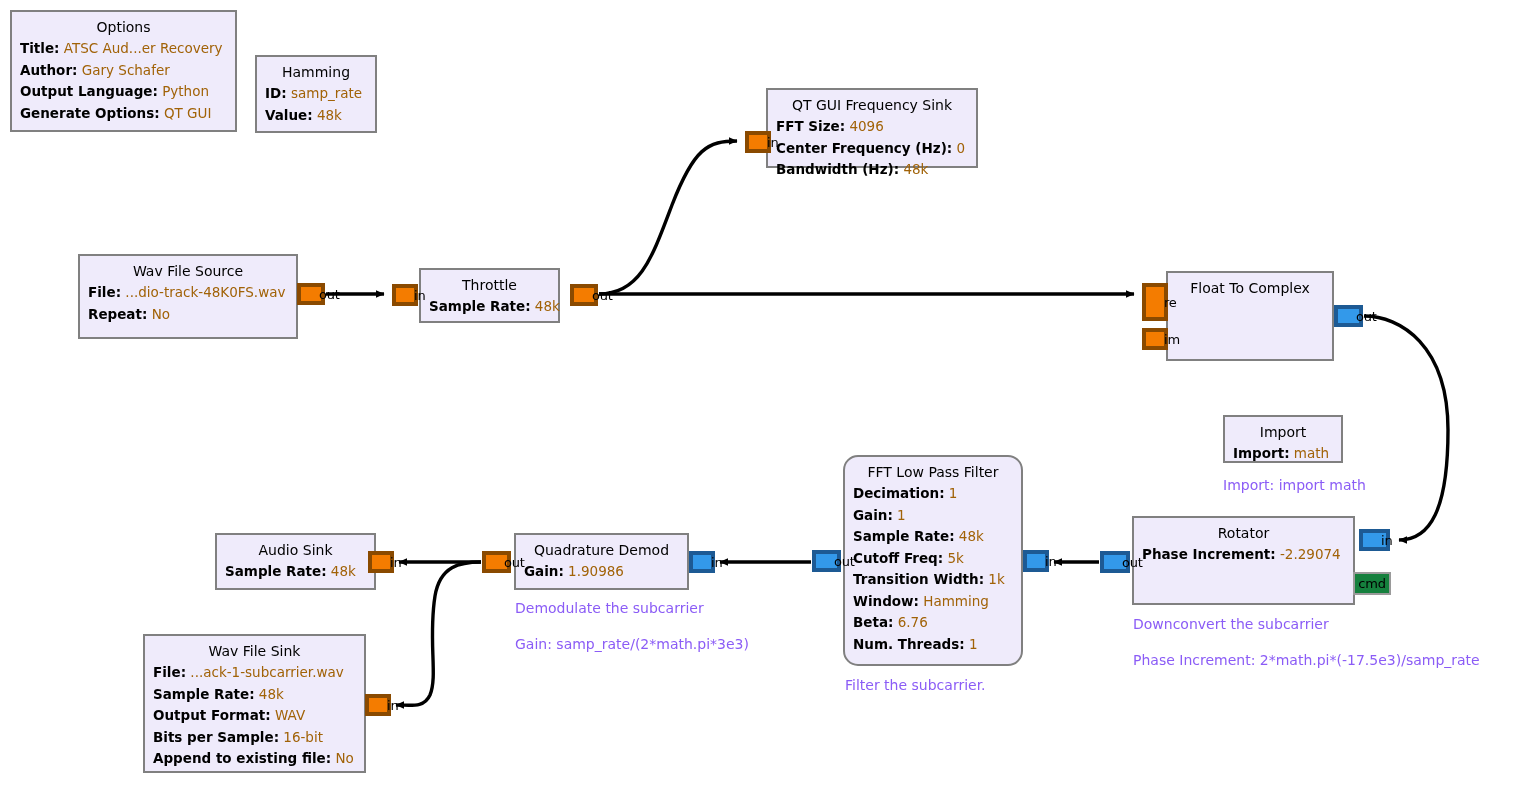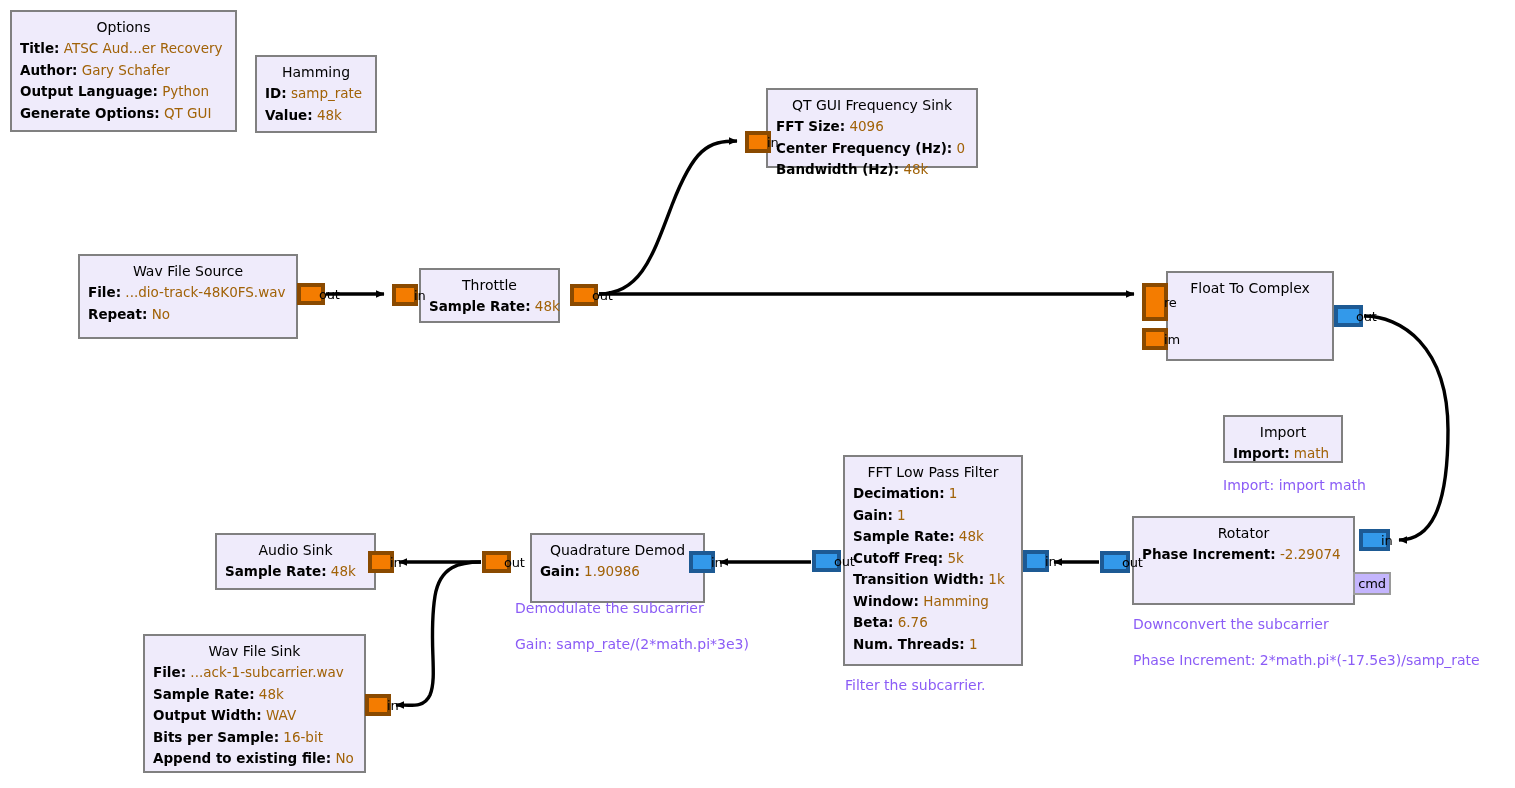--- a/index.html
+++ b/index.html
@@ -60,21 +60,21 @@
     display: flex;
     align-items: center;
     justify-content: flex-start;
     padding-left: 18px;
     border: 4px solid #15803d;
     letter-spacing: -0.2px;
   }
   .port.float { background: #f47c00; border-color: #8a4a00; }
   .port.complex { background: #3399ea; border-color: #1d5a94; }
   .port.msg {
-    background: #c4b5fd;
+    background: #15803d;
     border: 2px solid #9a9a9a;
     color: #000000;
     justify-content: center;
     padding-left: 0;
   }
 
   
   .comment {
     position: absolute;
     font-size: 14px;
@@ -150,48 +150,48 @@
         <div class="btitle">Throttle</div>
         <div class="brow"><span class="bkey">Sample Rate:</span><span class="bval"> 48k</span></div>
       </div>
       <div class="block" style="left: 1166px; top: 271px; width: 168px; height: 90px;">
         <div class="btitle">Float To Complex</div>
       </div>
       <div class="block" style="left: 1223px; top: 415px; width: 120px; height: 48px;">
         <div class="btitle">Import</div>
         <div class="brow"><span class="bkey">Import:</span><span class="bval"> math</span></div>
       </div>
-      <div class="block" style="left: 843px; top: 455px; width: 180px; height: 211px;">
+      <div class="block" style="left: 843px; top: 455px; width: 180px; height: 211px; border-radius: 15px;">
         <div class="btitle">FFT Low Pass Filter</div>
         <div class="brow"><span class="bkey">Decimation:</span><span class="bval"> 1</span></div>
         <div class="brow"><span class="bkey">Gain:</span><span class="bval"> 1</span></div>
         <div class="brow"><span class="bkey">Sample Rate:</span><span class="bval"> 48k</span></div>
         <div class="brow"><span class="bkey">Cutoff Freq:</span><span class="bval"> 5k</span></div>
         <div class="brow"><span class="bkey">Transition Width:</span><span class="bval"> 1k</span></div>
         <div class="brow"><span class="bkey">Window:</span><span class="bval"> Hamming</span></div>
         <div class="brow"><span class="bkey">Beta:</span><span class="bval"> 6.76</span></div>
         <div class="brow"><span class="bkey">Num. Threads:</span><span class="bval"> 1</span></div>
       </div>
       <div class="block" style="left: 1132px; top: 516px; width: 223px; height: 89px;">
         <div class="btitle">Rotator</div>
         <div class="brow"><span class="bkey">Phase Increment:</span><span class="bval"> -2.29074</span></div>
       </div>
-      <div class="block" style="left: 514px; top: 533px; width: 175px; height: 70px; margin-left: 16px;">
+      <div class="block" style="left: 514px; top: 533px; width: 175px; height: 57px;">
         <div class="btitle">Quadrature Demod</div>
         <div class="brow"><span class="bkey">Gain:</span><span class="bval"> 1.90986</span></div>
       </div>
       <div class="block" style="left: 215px; top: 533px; width: 161px; height: 57px;">
         <div class="btitle">Audio Sink</div>
         <div class="brow"><span class="bkey">Sample Rate:</span><span class="bval"> 48k</span></div>
       </div>
       <div class="block" style="left: 143px; top: 634px; width: 223px; height: 139px;">
         <div class="btitle">Wav File Sink</div>
         <div class="brow"><span class="bkey">File:</span><span class="bval"> ...ack-1-subcarrier.wav</span></div>
         <div class="brow"><span class="bkey">Sample Rate:</span><span class="bval"> 48k</span></div>
-        <div class="brow"><span class="bkey">Output Width:</span><span class="bval"> WAV</span></div>
+        <div class="brow"><span class="bkey">Output Format:</span><span class="bval"> WAV</span></div>
         <div class="brow"><span class="bkey">Bits per Sample:</span><span class="bval"> 16-bit</span></div>
         <div class="brow"><span class="bkey">Append to existing file:</span><span class="bval"> No</span></div>
       </div>
     </div>
 
   <div id="comment-layer">
       <div class="comment" style="left: 1223px; top: 476px;">Import: import math</div>
       <div class="comment" style="left: 1133px; top: 615px;">Downconvert the subcarrier</div>
       <div class="comment" style="left: 1133px; top: 651px;">Phase Increment: 2*math.pi*(-17.5e3)/samp_rate</div>
       <div class="comment" style="left: 845px; top: 676px;">Filter the subcarrier.</div>

